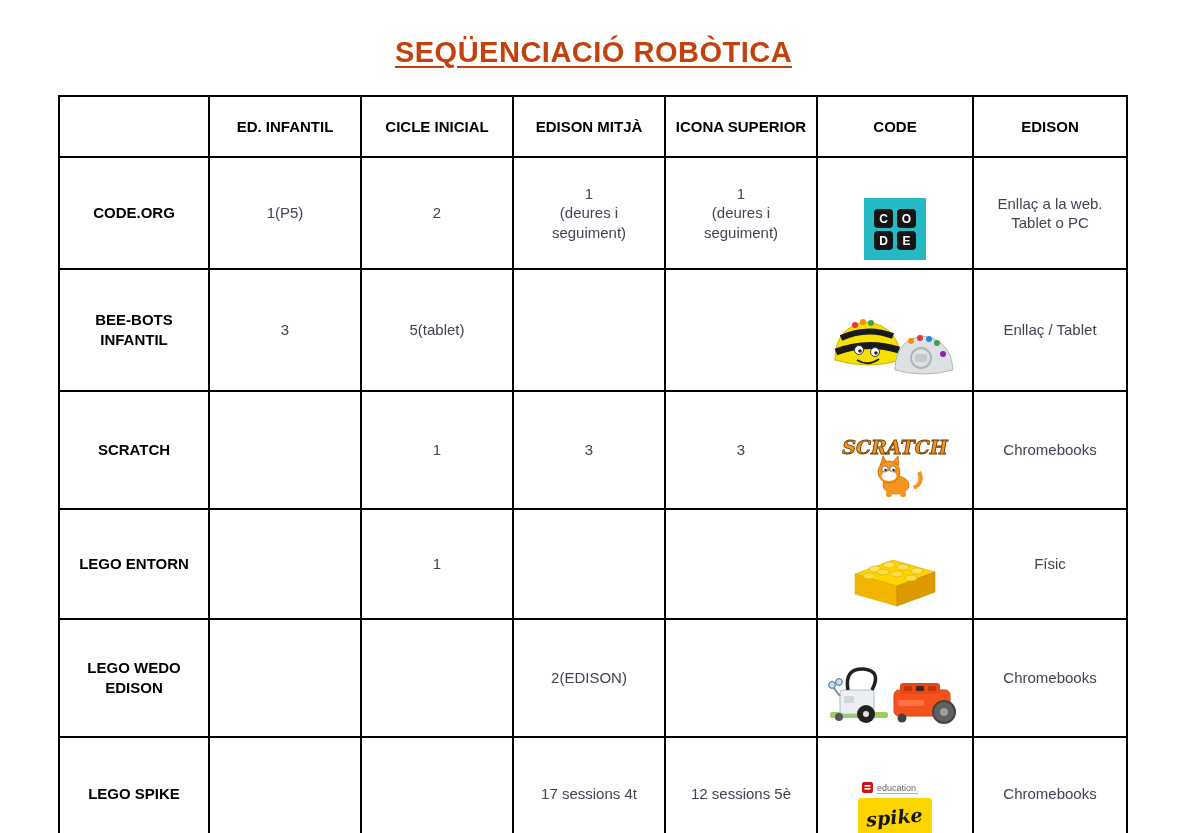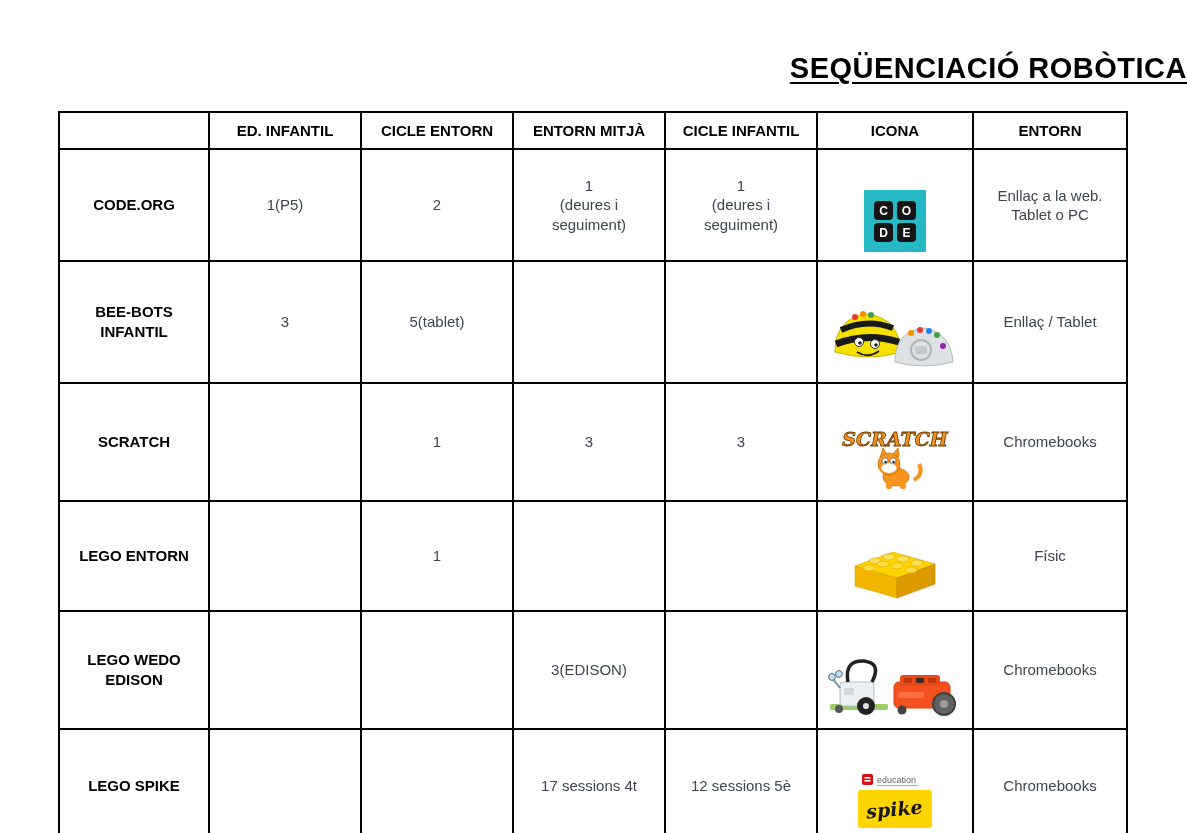--- a/index.html
+++ b/index.html
@@ -2,24 +2,24 @@
 <html><head>
 <meta charset="utf-8">
 <style>
   html,body { margin:0; padding:0; }
   body {
     width:1187px; height:833px; background:#ffffff;
     font-family:"Liberation Sans", sans-serif; color:#000;
     overflow:hidden;
   }
   .title {
-    text-align:right; margin:52px 0 0 0;
+    text-align:center; margin:36px 0 0 0;
     font-size:29px; font-weight:bold; letter-spacing:.5px;
     text-decoration:underline; text-underline-offset:4px;
-    color:#000000;
+    color:#c2410c;
   }
   table.seq {
     border-collapse:collapse; table-layout:fixed;
     margin:26px 0 0 58px;
   }
   table.seq td, table.seq th {
     border:2px solid #000;
     text-align:center; vertical-align:middle;
     padding:4px 8px;
     white-space:pre-line;
@@ -41,28 +41,28 @@
     <col style="width:150px">
       <col style="width:152px">
       <col style="width:152px">
     <col style="width:152px">
       <col style="width:152px">
       <col style="width:150px">
     <col style="width:154px">
   </colgroup>
 
   <tbody>
-      <tr style="height:37px">
+      <tr style="height:61px">
     <th class="hdr"></th>
     <th class="hdr">ED. INFANTIL</th>
-    <th class="hdr">CICLE ENTORN</th>
-    <th class="hdr">ENTORN MITJÀ</th>
-    <th class="hdr">CICLE INFANTIL</th>
-    <th class="hdr">ICONA</th>
-    <th class="hdr">ENTORN</th>
+    <th class="hdr">CICLE INICIAL</th>
+    <th class="hdr">EDISON MITJÀ</th>
+    <th class="hdr">ICONA SUPERIOR</th>
+    <th class="hdr">CODE</th>
+    <th class="hdr">EDISON</th>
   </tr>
 
   <tr style="height:80px">
     <td class="name">CODE.ORG</td>
     <td class="val">1(P5)</td>
     <td class="val">2</td>
     <td class="val">1
 (deures i seguiment)</td>
     <td class="val">1
 (deures i seguiment)</td>
@@ -170,21 +170,21 @@
         </svg>
       </span>
     </td>
     <td class="val">Físic</td>
   </tr>
 
   <tr style="height:76px">
     <td class="name">LEGO WEDO EDISON</td>
     <td class="val"></td>
     <td class="val"></td>
-    <td class="val">3(EDISON)</td>
+    <td class="val">2(EDISON)</td>
     <td class="val"></td>
     <td class="icon-cell">
       <span class="icn">
         <svg width="138" height="68" viewBox="0 0 138 68">
           <rect x="4" y="52" width="58" height="6" rx="2" fill="#9ccc65"></rect>
           <rect x="14" y="30" width="34" height="24" rx="3" fill="#eceff1" stroke="#b0bec5"></rect>
           <path d="M22 30 Q18 8 38 9 Q56 11 46 30" stroke="#212121" stroke-width="3.5" fill="none"></path>
           <line x1="14" y1="36" x2="7" y2="27" stroke="#78909c" stroke-width="2"></line>
           <circle cx="6" cy="25" r="3.4" fill="#bbdefb" stroke="#546e7a"></circle>
           <circle cx="13" cy="22" r="3.4" fill="#bbdefb" stroke="#546e7a"></circle>

